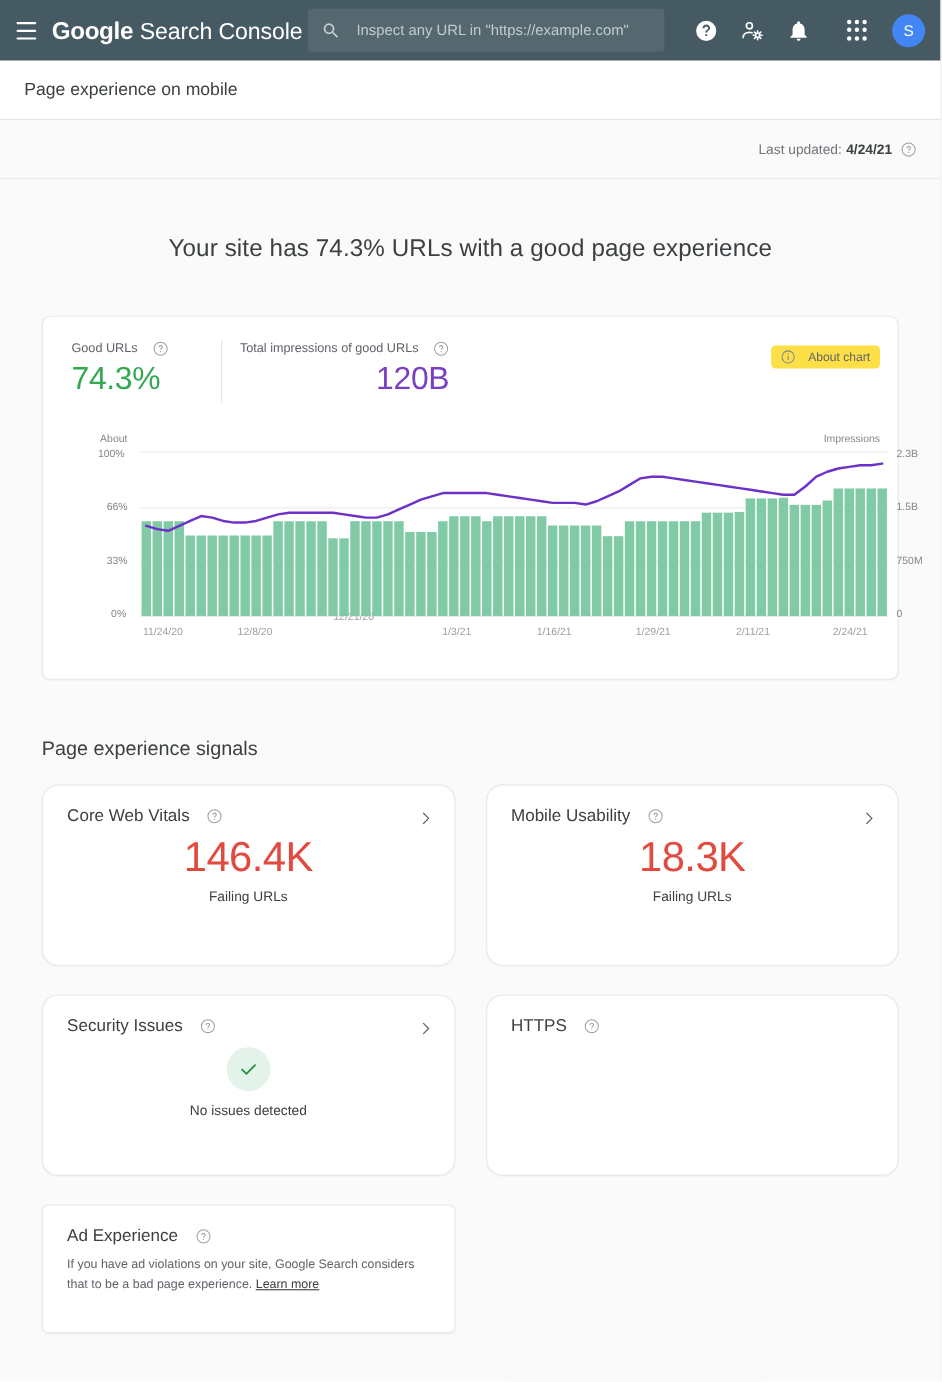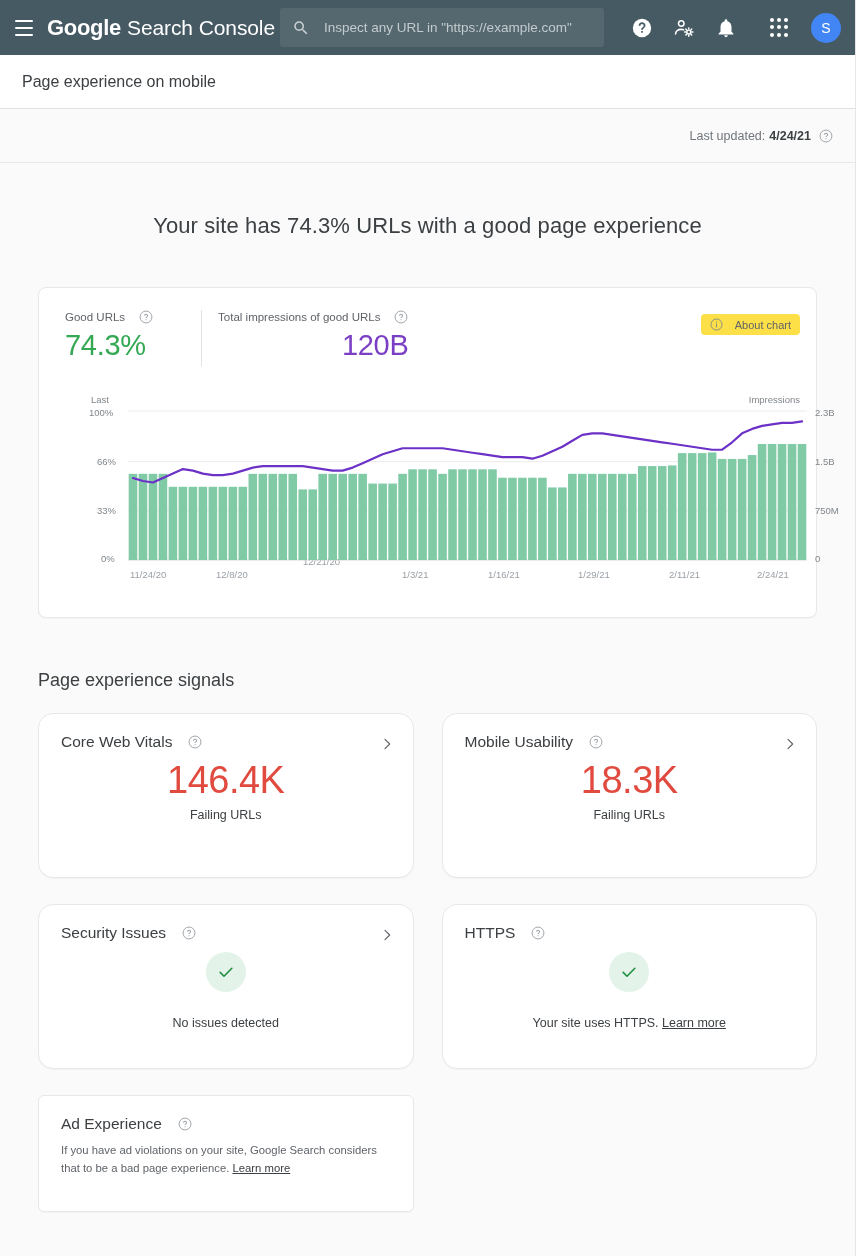--- a/index.html
+++ b/index.html
@@ -291,21 +291,21 @@
   .check-circle {
     width: 40px; height: 40px;
     border-radius: 50%;
     background: #e3f3e9;
     margin: 9px auto 0 auto;
     display: flex; align-items: center; justify-content: center;
   }
   .status-text {
     font-size: 12.5px;
     color: #3c4043;
-    margin-top: 24px;
+    margin-top: 11px;
   }
   .link-more {
     color: #3c4043;
     text-decoration: underline;
     cursor: pointer;
   }
   .ad-body {
     padding: 9px 24px 0 22px;
     font-size: 11.3px;
     line-height: 1.55;
@@ -422,21 +422,21 @@
       <div class="about-chart">
         <svg style="width:13px;height:13px" viewBox="0 0 24 24">
           <circle cx="12" cy="12" r="10.2" fill="none" stroke="#80868b" stroke-width="1.7"></circle>
           <rect x="11.1" y="10.4" width="1.8" height="7" fill="#80868b"></rect>
           <rect x="11.1" y="6.6" width="1.8" height="2" fill="#80868b"></rect>
         </svg>
         <span>About chart</span>
       </div>
 
       <div class="plot">
-        <div class="axis-title" style="left:52px;top:6px;">Last</div>
+        <div class="axis-title" style="left:52px;top:6px;">About</div>
         <div class="axis-title" style="right:16px;top:6px;">Impressions</div>
 
         <div class="ytick" style="left:50px;top:19px;">100%</div>
         <div class="ytick" style="left:58px;top:68px;">66%</div>
         <div class="ytick" style="left:58px;top:117px;">33%</div>
         <div class="ytick" style="left:62px;top:165px;">0%</div>
 
         <div class="ytick" style="left:776px;top:19px;">2.3B</div>
         <div class="ytick" style="left:776px;top:68px;">1.5B</div>
         <div class="ytick" style="left:776px;top:117px;">750M</div>
@@ -589,31 +589,20 @@
       </div>
 
       <div class="card tall">
         <div class="card-head">
           <span class="c-title">HTTPS</span>
           <svg class="help-q" viewBox="0 0 24 24">
             <circle cx="12" cy="12" r="10.2" fill="none" stroke="#9aa0a6" stroke-width="1.6"></circle>
             <path fill="#9aa0a6" d="M11.2 17.4h1.7v-1.7h-1.7v1.7zm.9-11c-1.9 0-3.4 1.5-3.4 3.4h1.7a1.7 1.7 0 113.4 0c0 1.7-2.55 1.5-2.55 4h1.7c0-1.7 2.55-1.9 2.55-4 0-1.9-1.5-3.4-3.4-3.4z"></path>
           </svg>
         </div>
-        <div class="card-body">
-          <div class="check-circle">
-            <svg style="width:20px;height:20px" viewBox="0 0 24 24">
-              <path d="M5 12.5l4.6 4.6L19 7.5" fill="none" stroke="#1e8e3e" stroke-width="1.9" stroke-linecap="round" stroke-linejoin="round"></path>
-            </svg>
-          </div>
-          <div class="status-text">
-            <span>Your site uses HTTPS.</span>
-            <span class="link-more">Learn more</span>
-          </div>
-        </div>
       </div>
 
       <div class="card short">
         <div class="card-head">
           <span class="c-title">Ad Experience</span>
           <svg class="help-q" viewBox="0 0 24 24">
             <circle cx="12" cy="12" r="10.2" fill="none" stroke="#9aa0a6" stroke-width="1.6"></circle>
             <path fill="#9aa0a6" d="M11.2 17.4h1.7v-1.7h-1.7v1.7zm.9-11c-1.9 0-3.4 1.5-3.4 3.4h1.7a1.7 1.7 0 113.4 0c0 1.7-2.55 1.5-2.55 4h1.7c0-1.7 2.55-1.9 2.55-4 0-1.9-1.5-3.4-3.4-3.4z"></path>
           </svg>
         </div>

